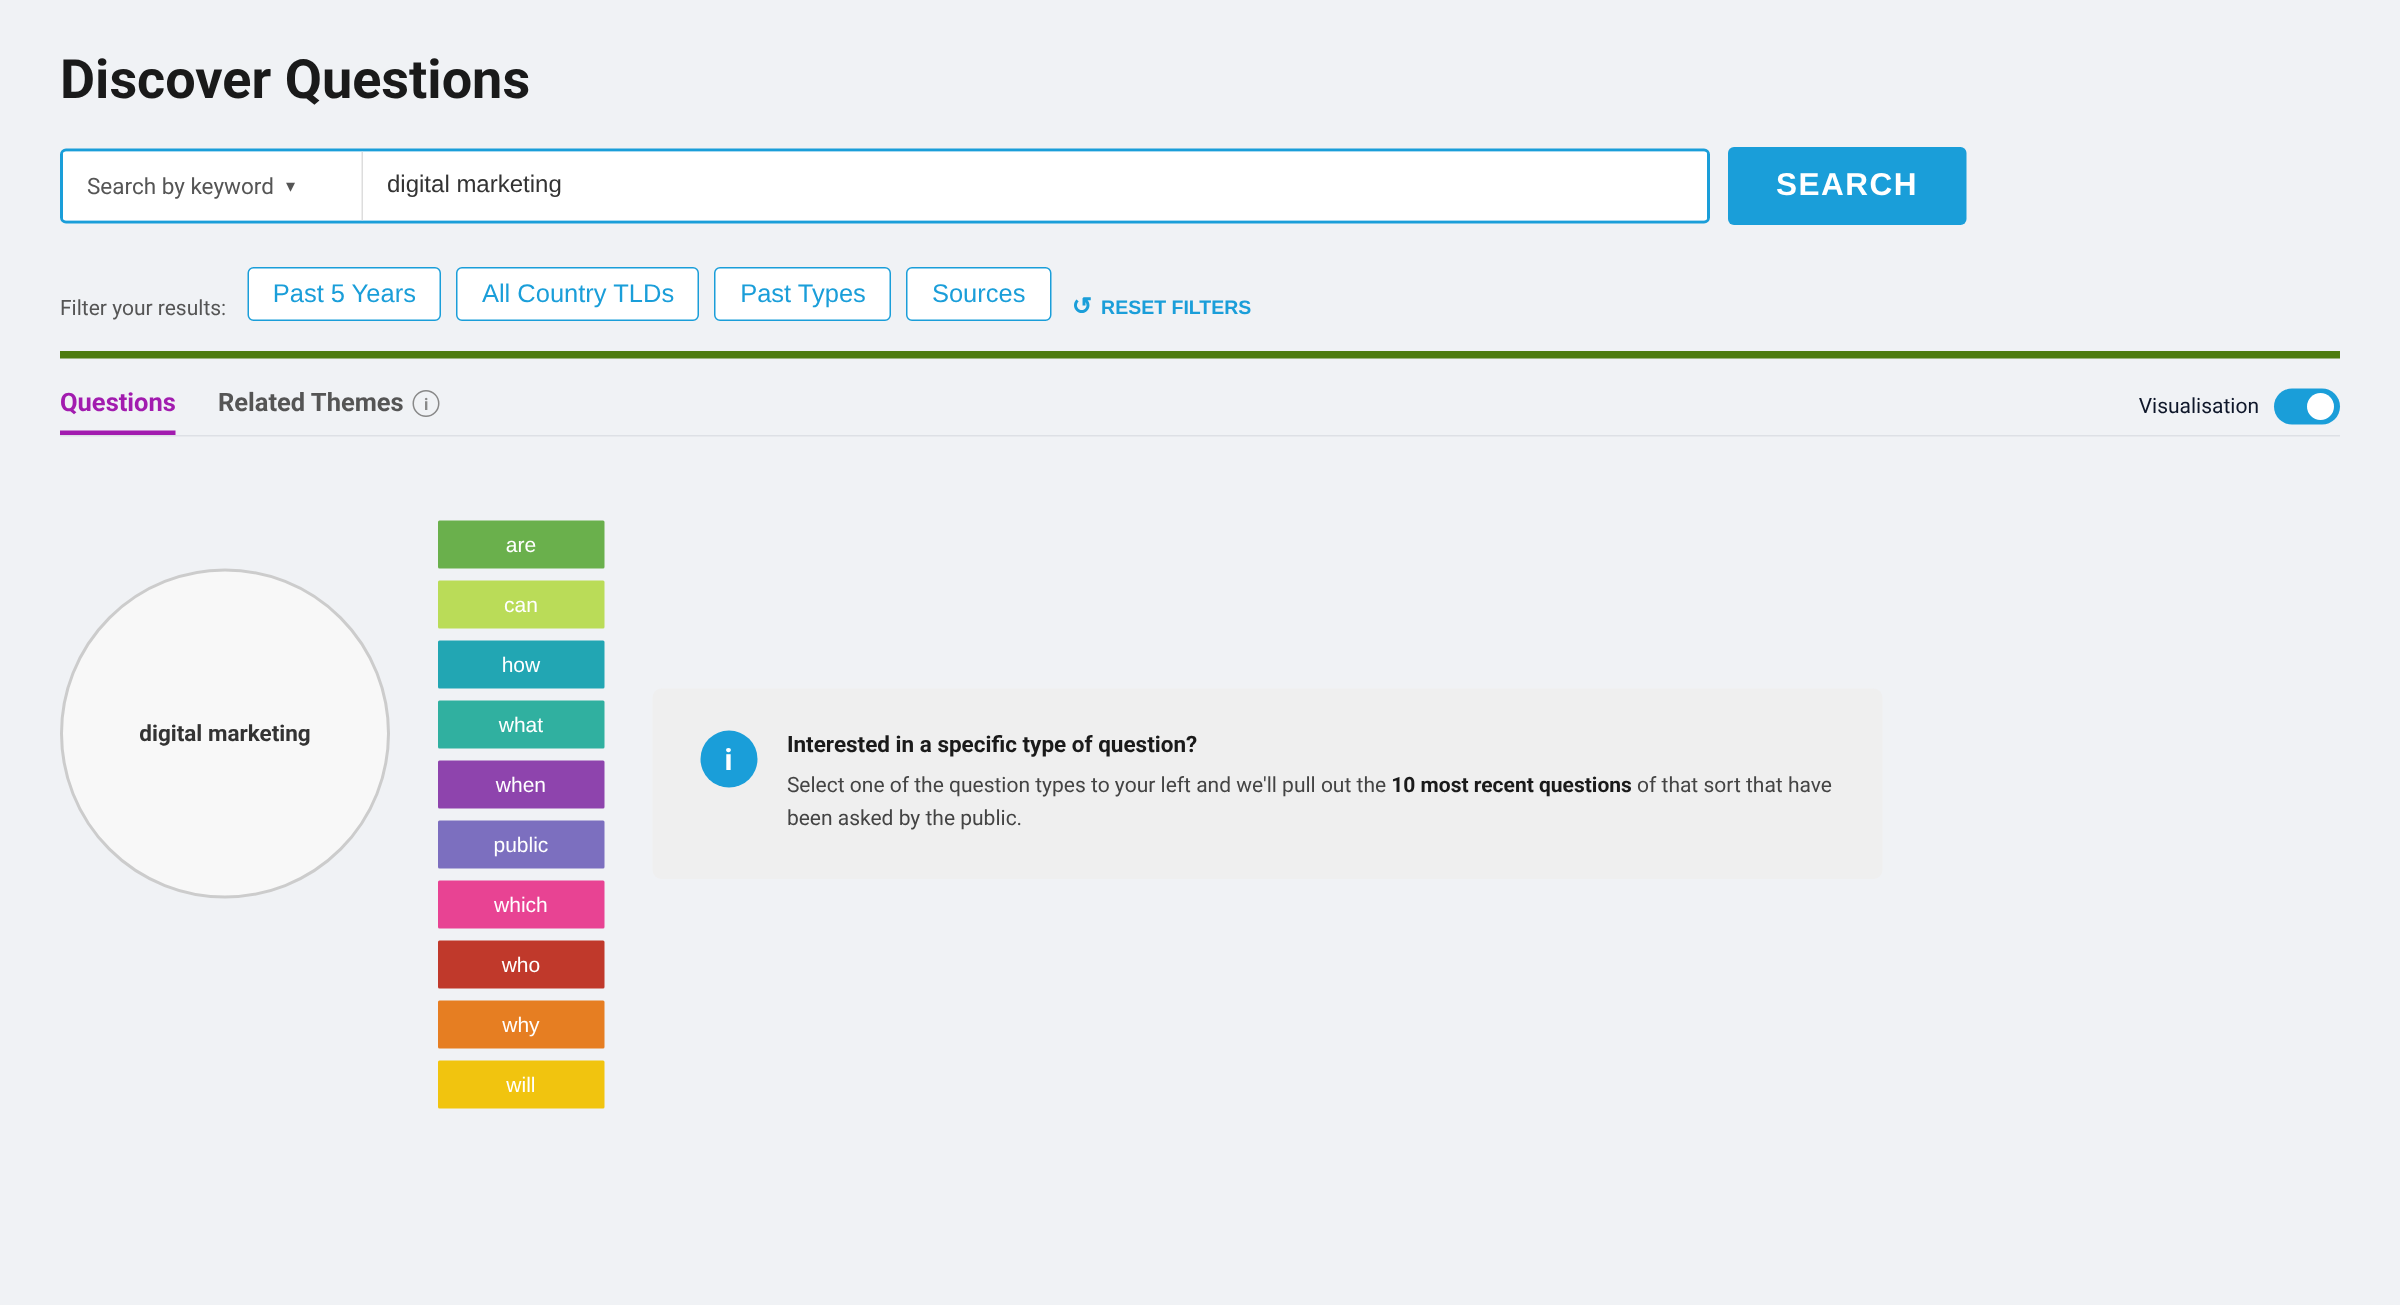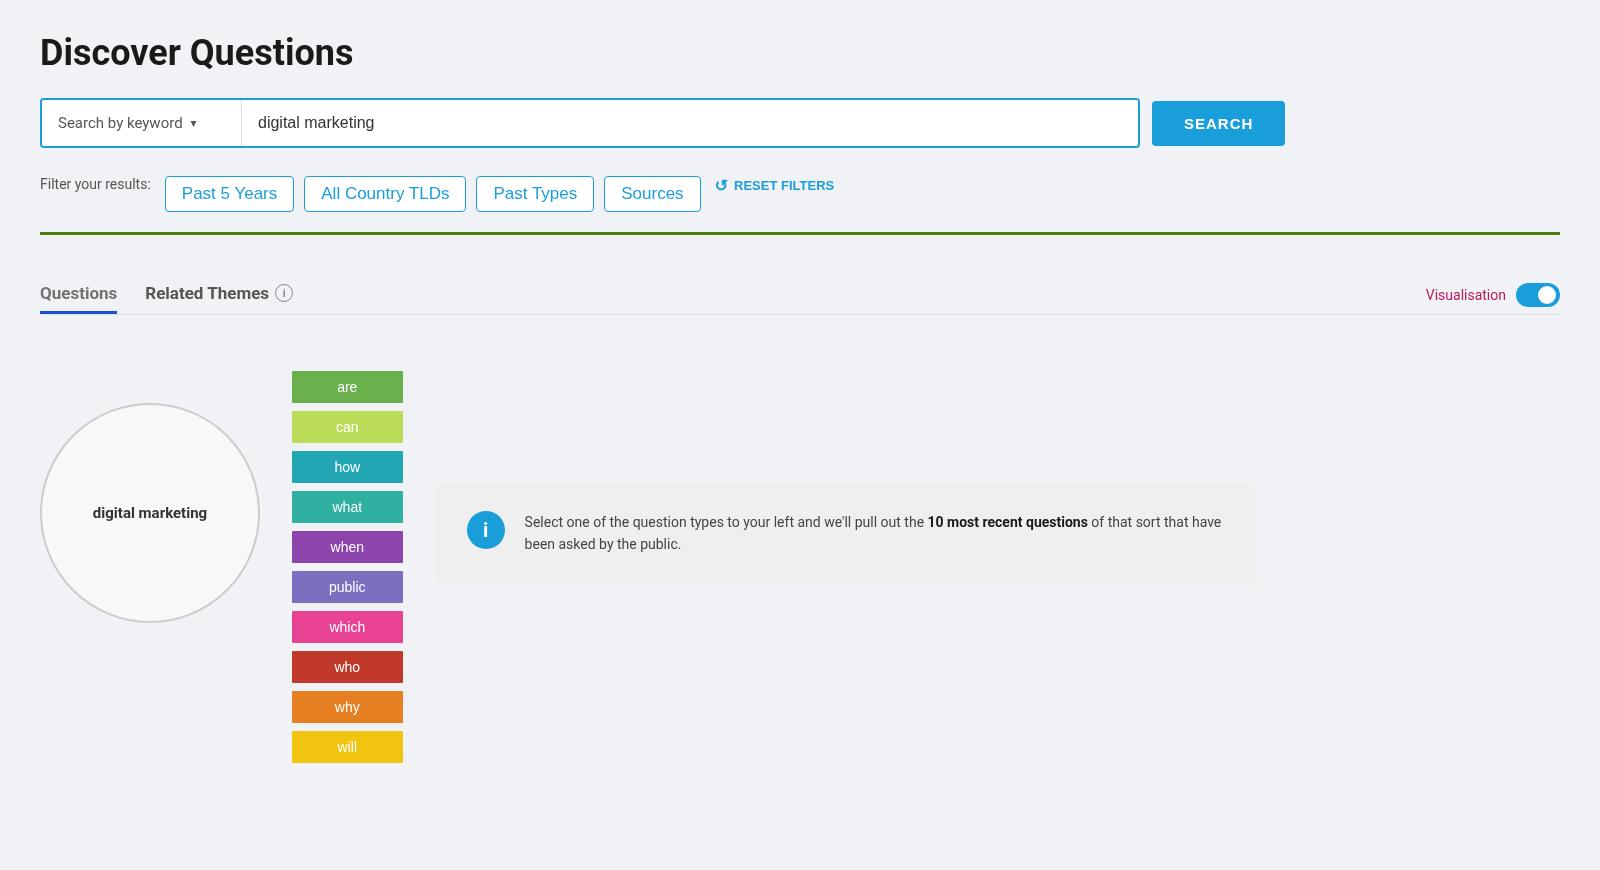--- a/index.html
+++ b/index.html
@@ -59,34 +59,34 @@
       outline: none;
       padding: 14px 16px;
       font-size: 16px;
       color: #333;
     }
     .search-button {
       background: #1a9ed9;
       color: #fff;
       border: none;
       padding: 14px 32px;
-      font-size: 15px;
+      font-size: 21px;
       font-weight: 700;
       letter-spacing: 1px;
       cursor: pointer;
       margin-left: 12px;
       border-radius: 4px;
     }
     .filter-row {
       display: flex;
-      align-items: flex-start;
+      align-items: flex-end;
       gap: 10px;
-      margin-bottom: 40px;
+      margin-bottom: 12px;
       padding-bottom: 20px;
-      border-bottom: 3px solid #4d7c0f;
+      border-bottom: 5px solid #4d7c0f;
     }
     .filter-label {
       font-size: 14px;
       color: #555;
       margin-right: 4px;
     }
     .filter-btn {
       border: 1px solid #1a9ed9;
       color: #1a9ed9;
       background: #fff;
@@ -125,22 +125,22 @@
     .tab {
       font-size: 17px;
       font-weight: 700;
       color: #555;
       padding: 8px 0;
       margin-right: 28px;
       cursor: pointer;
       border-bottom: 3px solid transparent;
     }
     .tab.active {
-      color: #737373;
-      border-bottom: 3px solid #1d4ed8;
+      color: #a21caf;
+      border-bottom: 3px solid #a21caf;
     }
     .tab-info {
       display: flex;
       align-items: center;
       gap: 6px;
     }
     .info-icon {
       width: 18px;
       height: 18px;
       border-radius: 50%;
@@ -152,21 +152,21 @@
       color: #888;
       font-style: normal;
     }
     .tabs-right {
       display: flex;
       align-items: center;
       gap: 10px;
     }
     .visualisation-label {
       font-size: 14px;
-      color: #be185d;
+      color: #0f172a;
       text-align: right;
     }
     .toggle-switch {
       position: relative;
       width: 44px;
       height: 24px;
     }
     .toggle-switch input {
       opacity: 0;
       width: 0;
@@ -344,19 +344,20 @@
         <button class="question-type-btn" style="background: rgb(124, 111, 191);">public</button>
         <button class="question-type-btn" style="background: rgb(232, 67, 147);">which</button>
         <button class="question-type-btn" style="background: rgb(192, 57, 43);">who</button>
         <button class="question-type-btn" style="background: rgb(230, 126, 34);">why</button>
         <button class="question-type-btn" style="background: rgb(241, 196, 15);">will</button>
       </div>
 
     <div class="info-panel">
       <div class="info-circle-icon">i</div>
       <div>
+        <div class="info-text-title">Interested in a specific type of question?</div>
         <div class="info-text-body">
           <span>Select one of the question types to your left and we'll pull out the </span><strong>10 most recent questions</strong><span> of that sort that have been asked by the public.</span>
         </div>
       </div>
     </div>
   </div>
 </div>
 
 </body></html>

